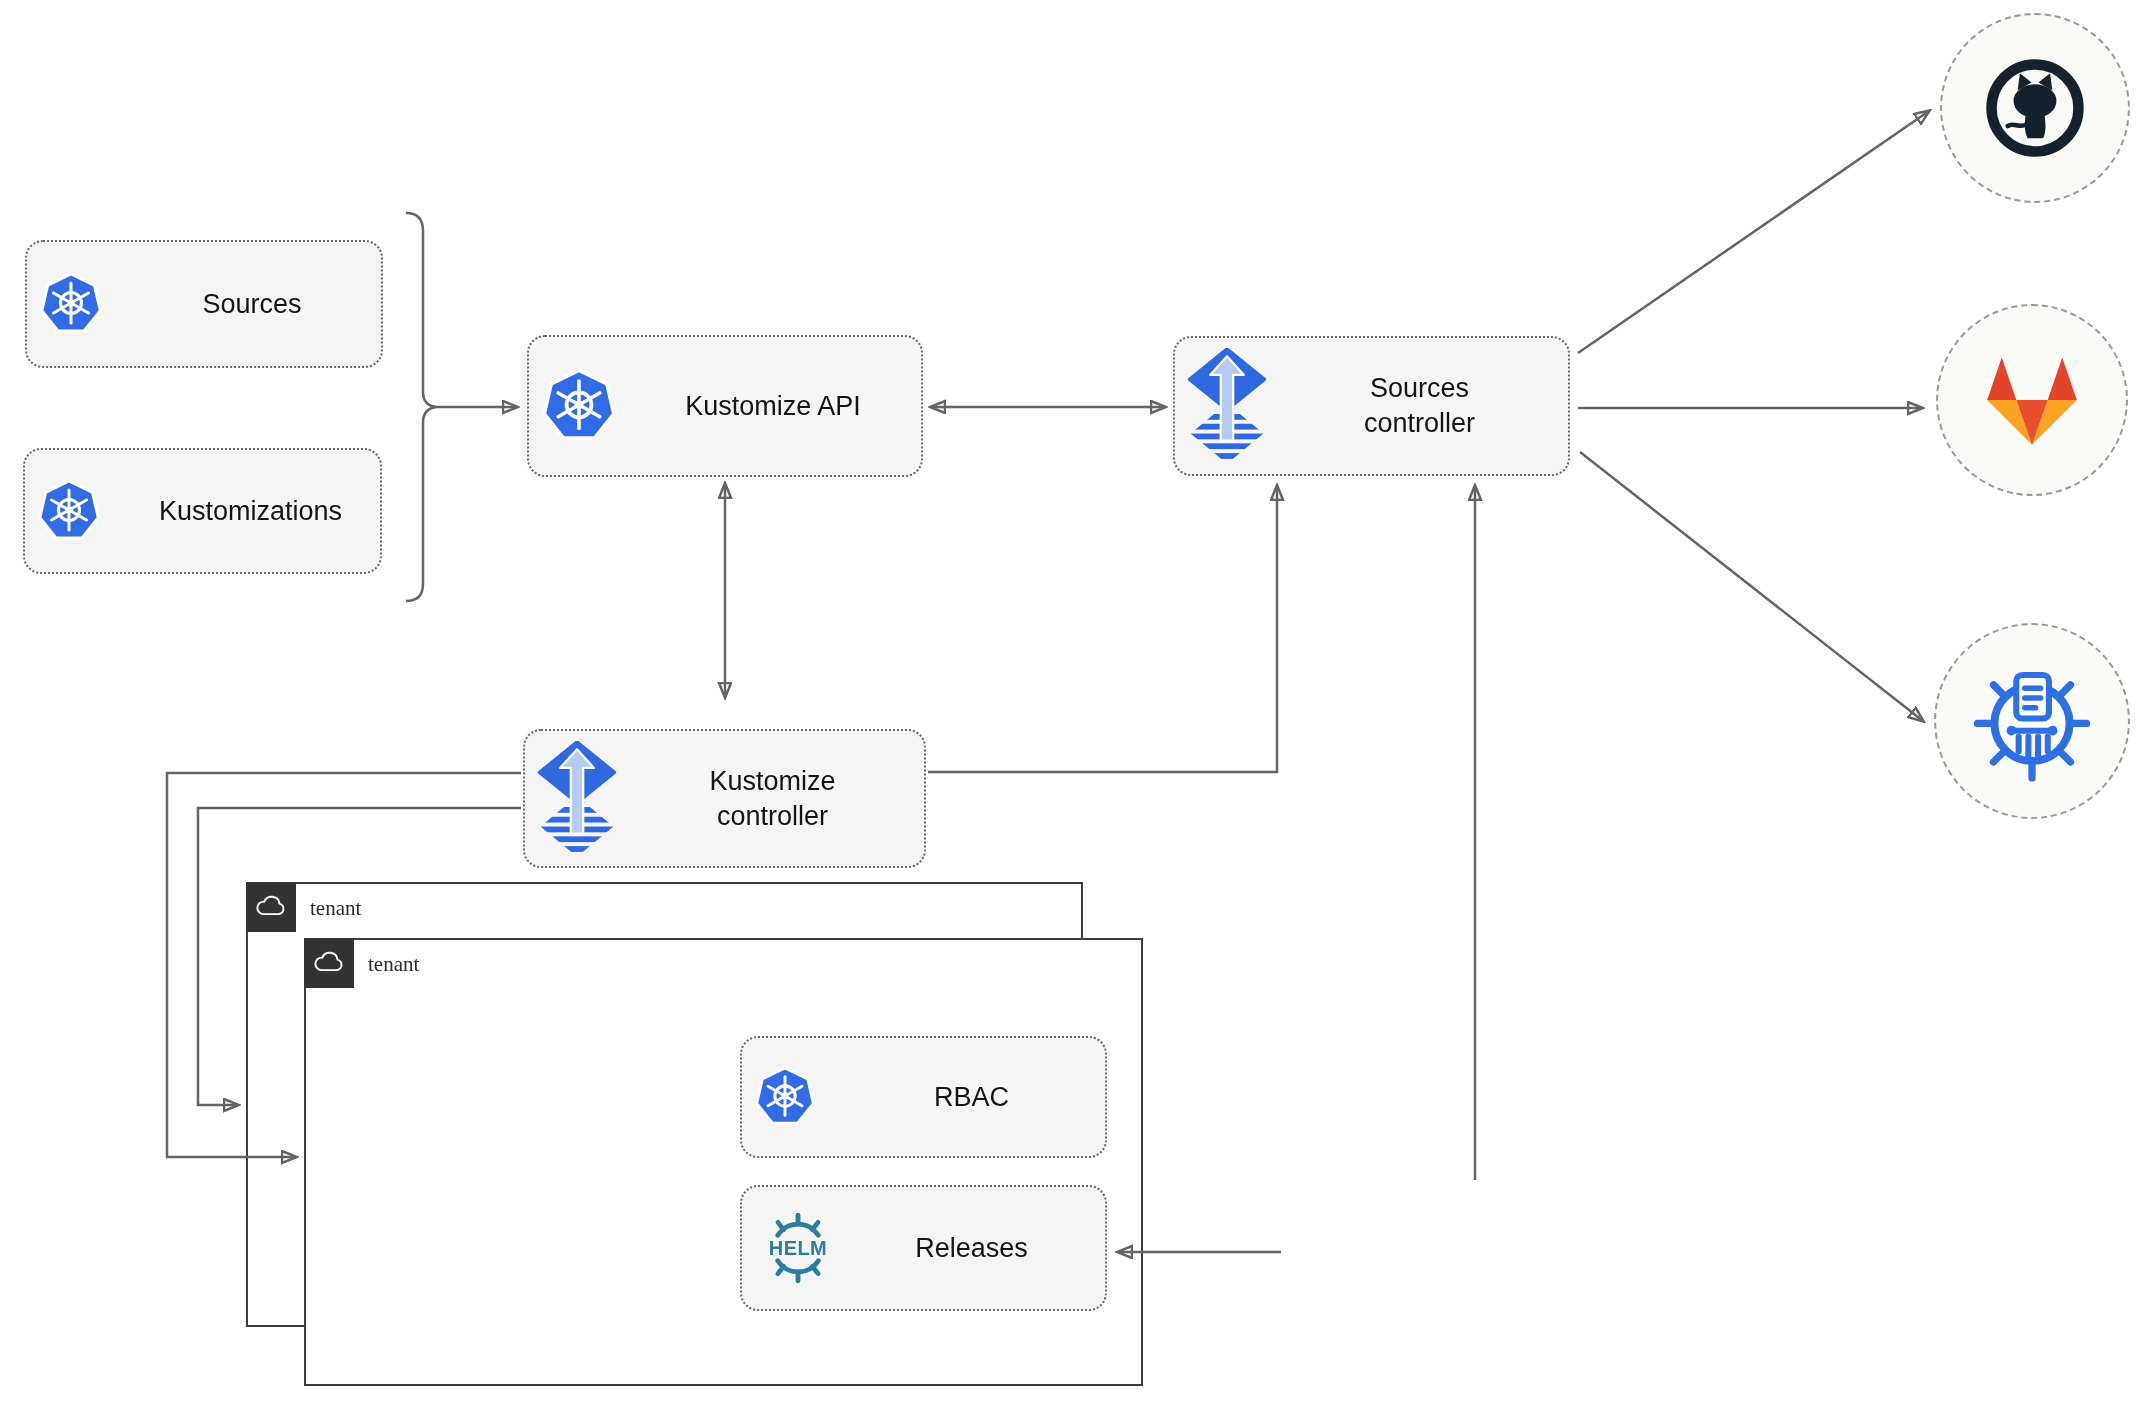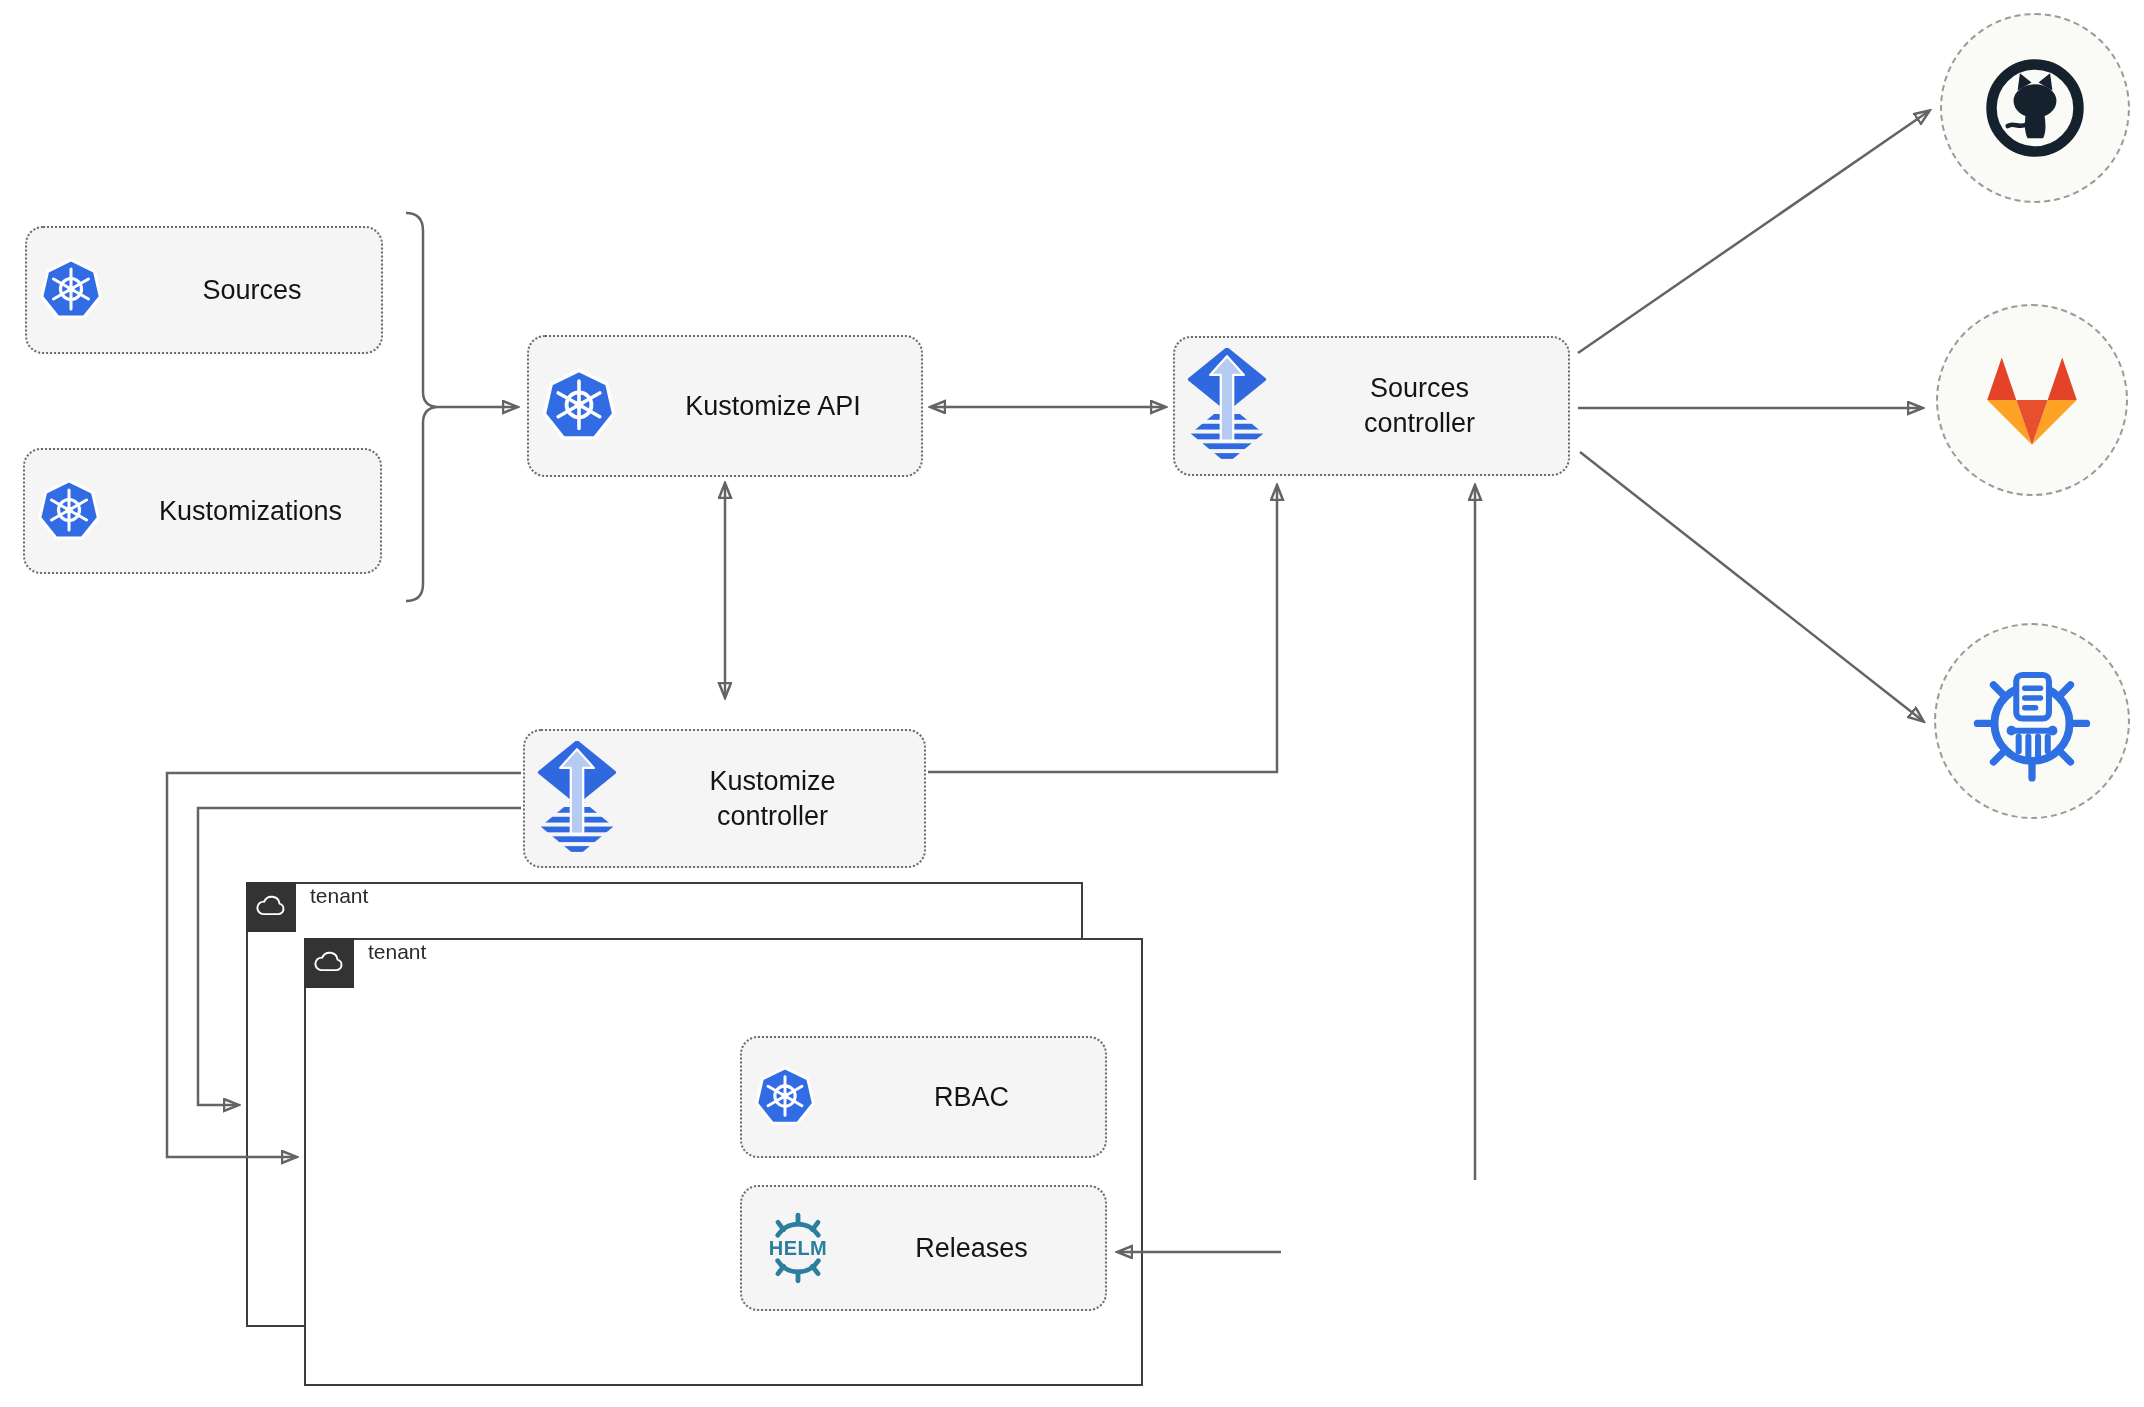--- a/index.html
+++ b/index.html
@@ -22,21 +22,21 @@
   .nicon{flex:0 0 100px;display:flex;align-items:center;}
   .nlabel{flex:1;text-align:center;padding-right:16px;line-height:1.28;}
   .nlabel .t{display:inline-block;}
   .ctrl .nlabel .t{max-width:178px;}
 
   
   .tenant{position:absolute;background:#fff;border:2px solid var(--tenant-border);
           box-sizing:border-box;z-index:1;}
   .tenant-header{position:absolute;left:-2px;top:-2px;width:50px;height:50px;
           background:var(--tenant-header-bg);display:flex;align-items:center;justify-content:center;}
-  .tenant-label{position:absolute;left:62px;top:0;font-size:21px;color:#2B2B2B;}
+  .tenant-label{position:absolute;left:62px;top:12px;font-size:21px;color:#2B2B2B;font-family:Liberation Serif, serif;}
 
   
   .ext{position:absolute;box-sizing:border-box;border-radius:50%;
        border:2.5px dashed var(--circle-border);background:var(--circle-fill);
        display:flex;align-items:center;justify-content:center;z-index:3;}
 
   .wires{position:absolute;left:0;top:0;z-index:2;pointer-events:none;}
   .wires path, .wires line{fill:none;stroke:var(--arrow);stroke-width:2.5;}
   .helm-text{font-family:"Liberation Sans", sans-serif;font-weight:bold;}
 </style>
@@ -123,21 +123,21 @@
 
     <path d="M1475 1180 V486" marker-end="url(#arr)"></path>
 
     <path d="M1281 1252 H1118" marker-end="url(#arr)"></path>
 
     <path d="M1578 353 L1929 111" marker-end="url(#arr)"></path>
     <path d="M1578 408 H1922" marker-end="url(#arr)"></path>
     <path d="M1580 452 L1923 721" marker-end="url(#arr)"></path>
   </svg>
 
-  <div class="node" style="left:25px;top:226px;width:358px;height:128px">
+  <div class="node" style="left:25px;top:240px;width:358px;height:128px">
     <span class="nicon">
         <svg width="64" height="64">
           <use href="#ic-k8s"></use>
         </svg>
       </span>
     <span class="nlabel"><span class="t">Sources</span></span>
   </div>
 
   <div class="node" style="left:23px;top:448px;width:359px;height:126px">
     <span class="nicon">

